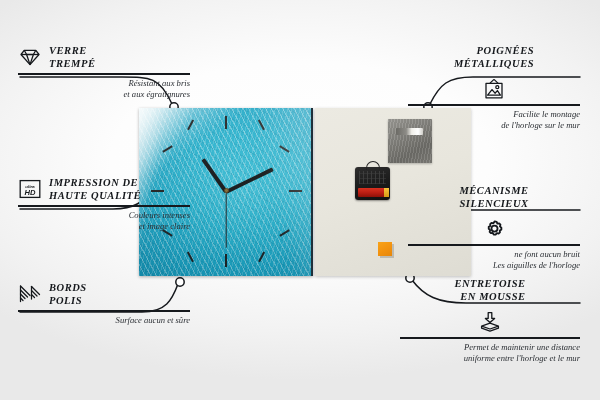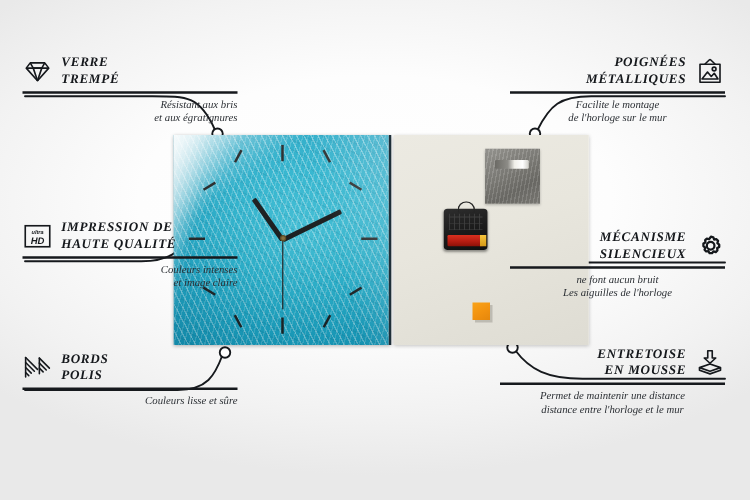--- a/index.html
+++ b/index.html
@@ -103,23 +103,23 @@
     color:#15181c; line-height:1.25; text-transform:uppercase;
     white-space:nowrap;
   }
   .callout .rule { height:1.4px; background:#16191d; margin:3px 0 3px; }
   .callout .sub {
     font-size:8.6px; color:#2b2f34; line-height:1.32; white-space:nowrap;
   }
   .callout.left .head { justify-content:flex-start; }
   .callout.left .titles { text-align:left; }
   .callout.left .sub { text-align:right; }
-  .callout.right .head { justify-content:flex-end; }
+  .callout.right .head { justify-content:flex-end;flex-direction:column; }
   .callout.right .titles { text-align:right; }
-  .callout.right .sub { text-align:center; }
+  .callout.right .sub { text-align:right; }
   .ico { width:24px; height:24px; flex:0 0 24px; display:block; }
   .ico svg { width:100%; height:100%; display:block; }
 
   svg.links { position:absolute; inset:0; width:600px; height:400px; pointer-events:none; }
 </style>
 </head>
 <body>
 
 <div id="stage">
 
@@ -241,21 +241,21 @@
         </g>
           </svg>
       </span>
       <div class="titles">
         <div>BORDS</div>
         <div>POLIS</div>
       </div>
     </div>
     <div class="rule"></div>
     <div class="sub">
-      <div>Couleurs lisse et sûre</div>
+      <div>Surface aucun et sûre</div>
     </div>
   </div>
 
   <div class="callout right" style="left:408px;top:44px;width:172px;">
     <div class="head">
       <div class="titles">
         <div>POIGNÉES</div>
         <div>MÉTALLIQUES</div>
       </div>
       <span class="ico">
@@ -314,17 +314,17 @@
           <path d="M10.2 2.6 H13.8 V8.4 H16.6 L12 12.6 L7.4 8.4 H10.2 Z"></path>
           <path d="M12 13.2 L20.4 16.1 L12 19 L3.6 16.1 Z"></path>
           <path d="M3.6 16.1 V18.2 L12 21.1 L20.4 18.2 V16.1"></path>
         </g>
           </svg>
       </span>
     </div>
     <div class="rule"></div>
     <div class="sub">
       <div>Permet de maintenir une distance</div>
-      <div>distance entre l'horloge et le mur</div>
+      <div>uniforme entre l'horloge et le mur</div>
     </div>
   </div>
 
 </div>
 
 </body></html>

